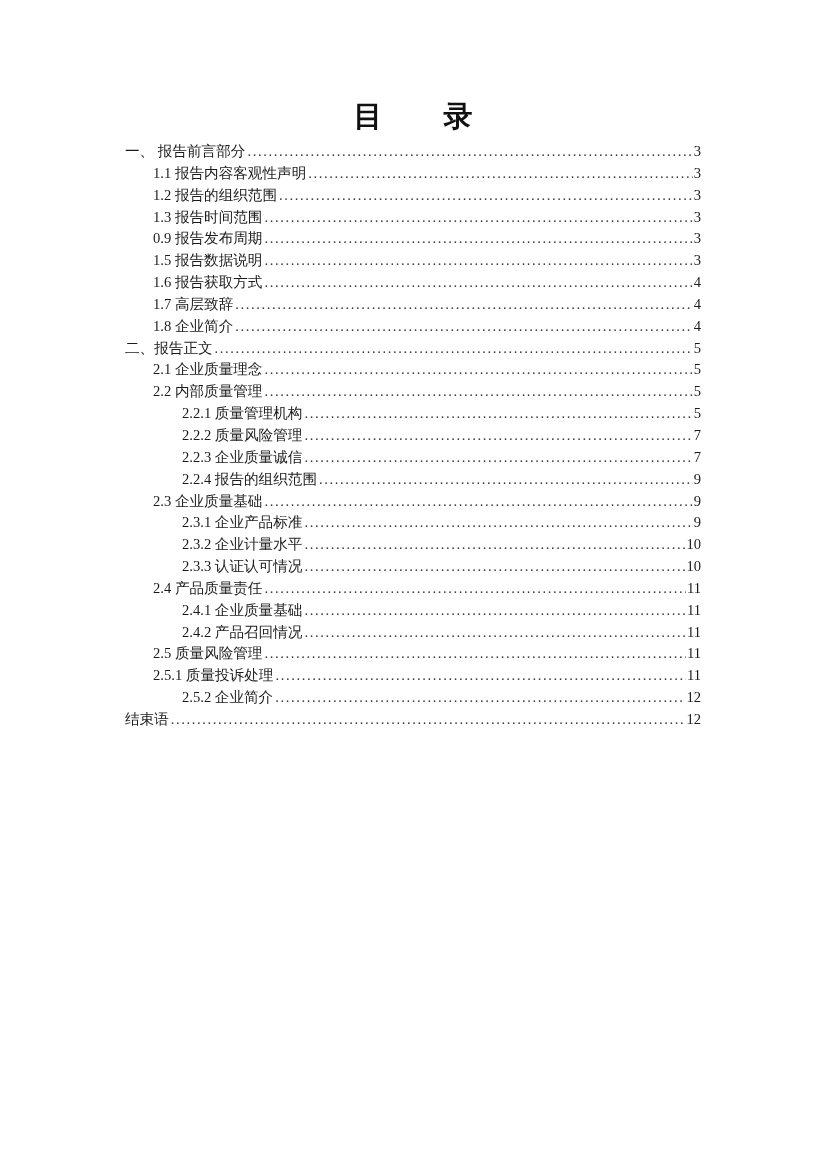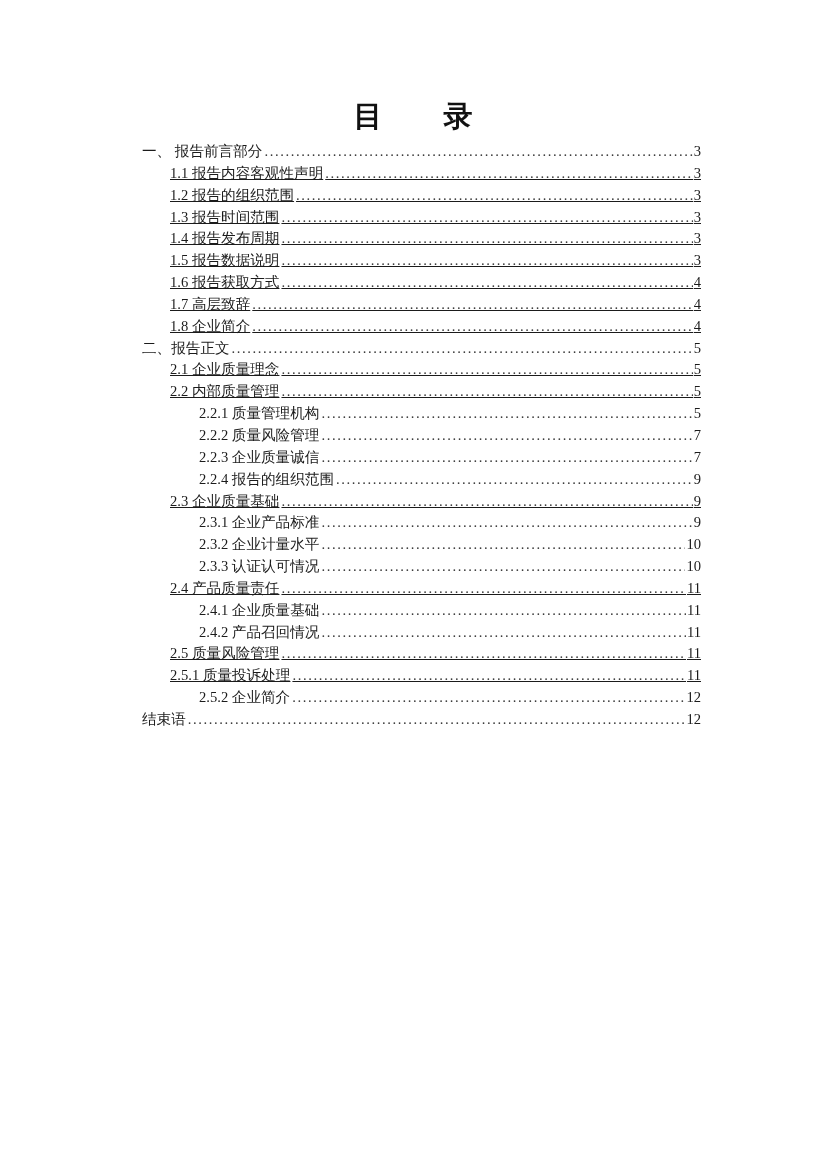--- a/index.html
+++ b/index.html
@@ -31,26 +31,25 @@
     margin: 5px 126px 0 125px; 
   }
   .toc-row {
     display: flex;
     align-items: baseline;
     line-height: 21.85px;
     font-size: 14.6px;
     white-space: nowrap;
   }
   .toc-row.lvl0 { padding-left: 0; }
-  .toc-row.lvl1 { padding-left: 28px; text-decoration: underline; }
+  .toc-row.lvl1 { padding-left: 28px; }
   .toc-row.lvl2 { padding-left: 57px; align-items: flex-end; }
   .toc-label {
     flex: 0 0 auto;
     white-space: pre;
-    margin-left: 17px;
   }
   .toc-leader {
     flex: 1 1 auto;
     overflow: hidden;
     white-space: nowrap;
     margin: 0 1px 0 2px;
     color: #3a3a3a;
   }
   .toc-leader::after {
     content: "..........................................................................................................................................................................................................";
@@ -82,21 +81,21 @@
     <span class="toc-label">1.2 报告的组织范围</span>
     <span class="toc-leader"></span>
     <span class="toc-page">3</span>
   </div>
       <div class="toc-row lvl1">
     <span class="toc-label">1.3 报告时间范围</span>
     <span class="toc-leader"></span>
     <span class="toc-page">3</span>
   </div>
       <div class="toc-row lvl1">
-    <span class="toc-label">1.4 报告发布周期</span>
+    <span class="toc-label">0.9 报告发布周期</span>
     <span class="toc-leader"></span>
     <span class="toc-page">3</span>
   </div>
       <div class="toc-row lvl1">
     <span class="toc-label">1.5 报告数据说明</span>
     <span class="toc-leader"></span>
     <span class="toc-page">3</span>
   </div>
       <div class="toc-row lvl1">
     <span class="toc-label">1.6 报告获取方式</span>

